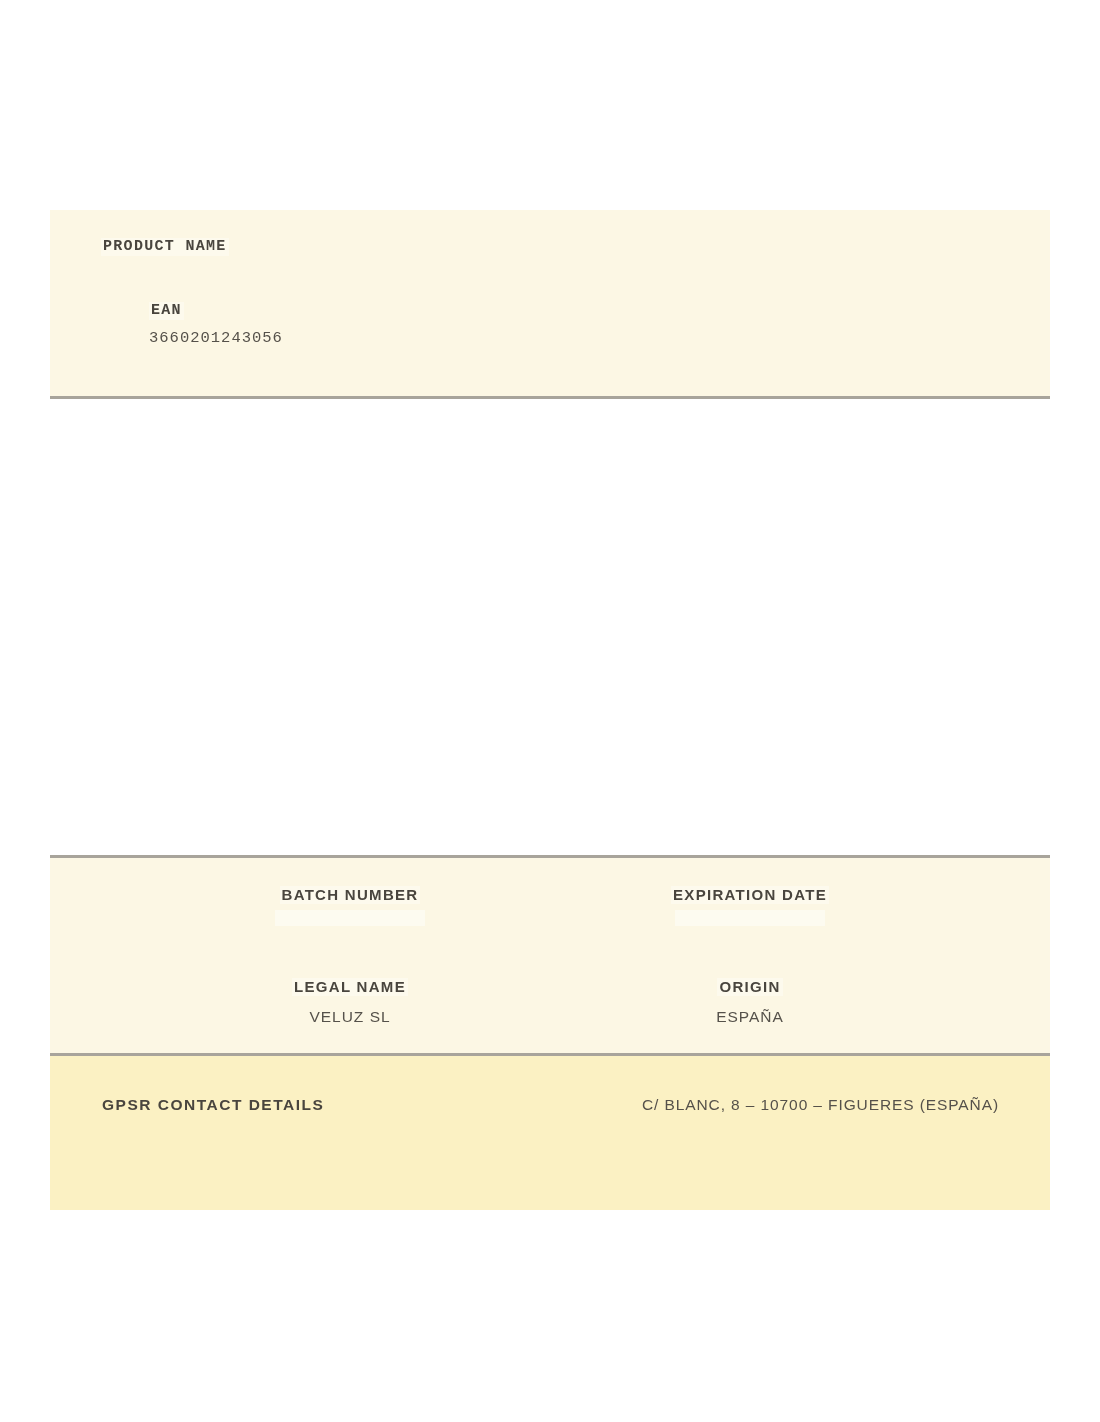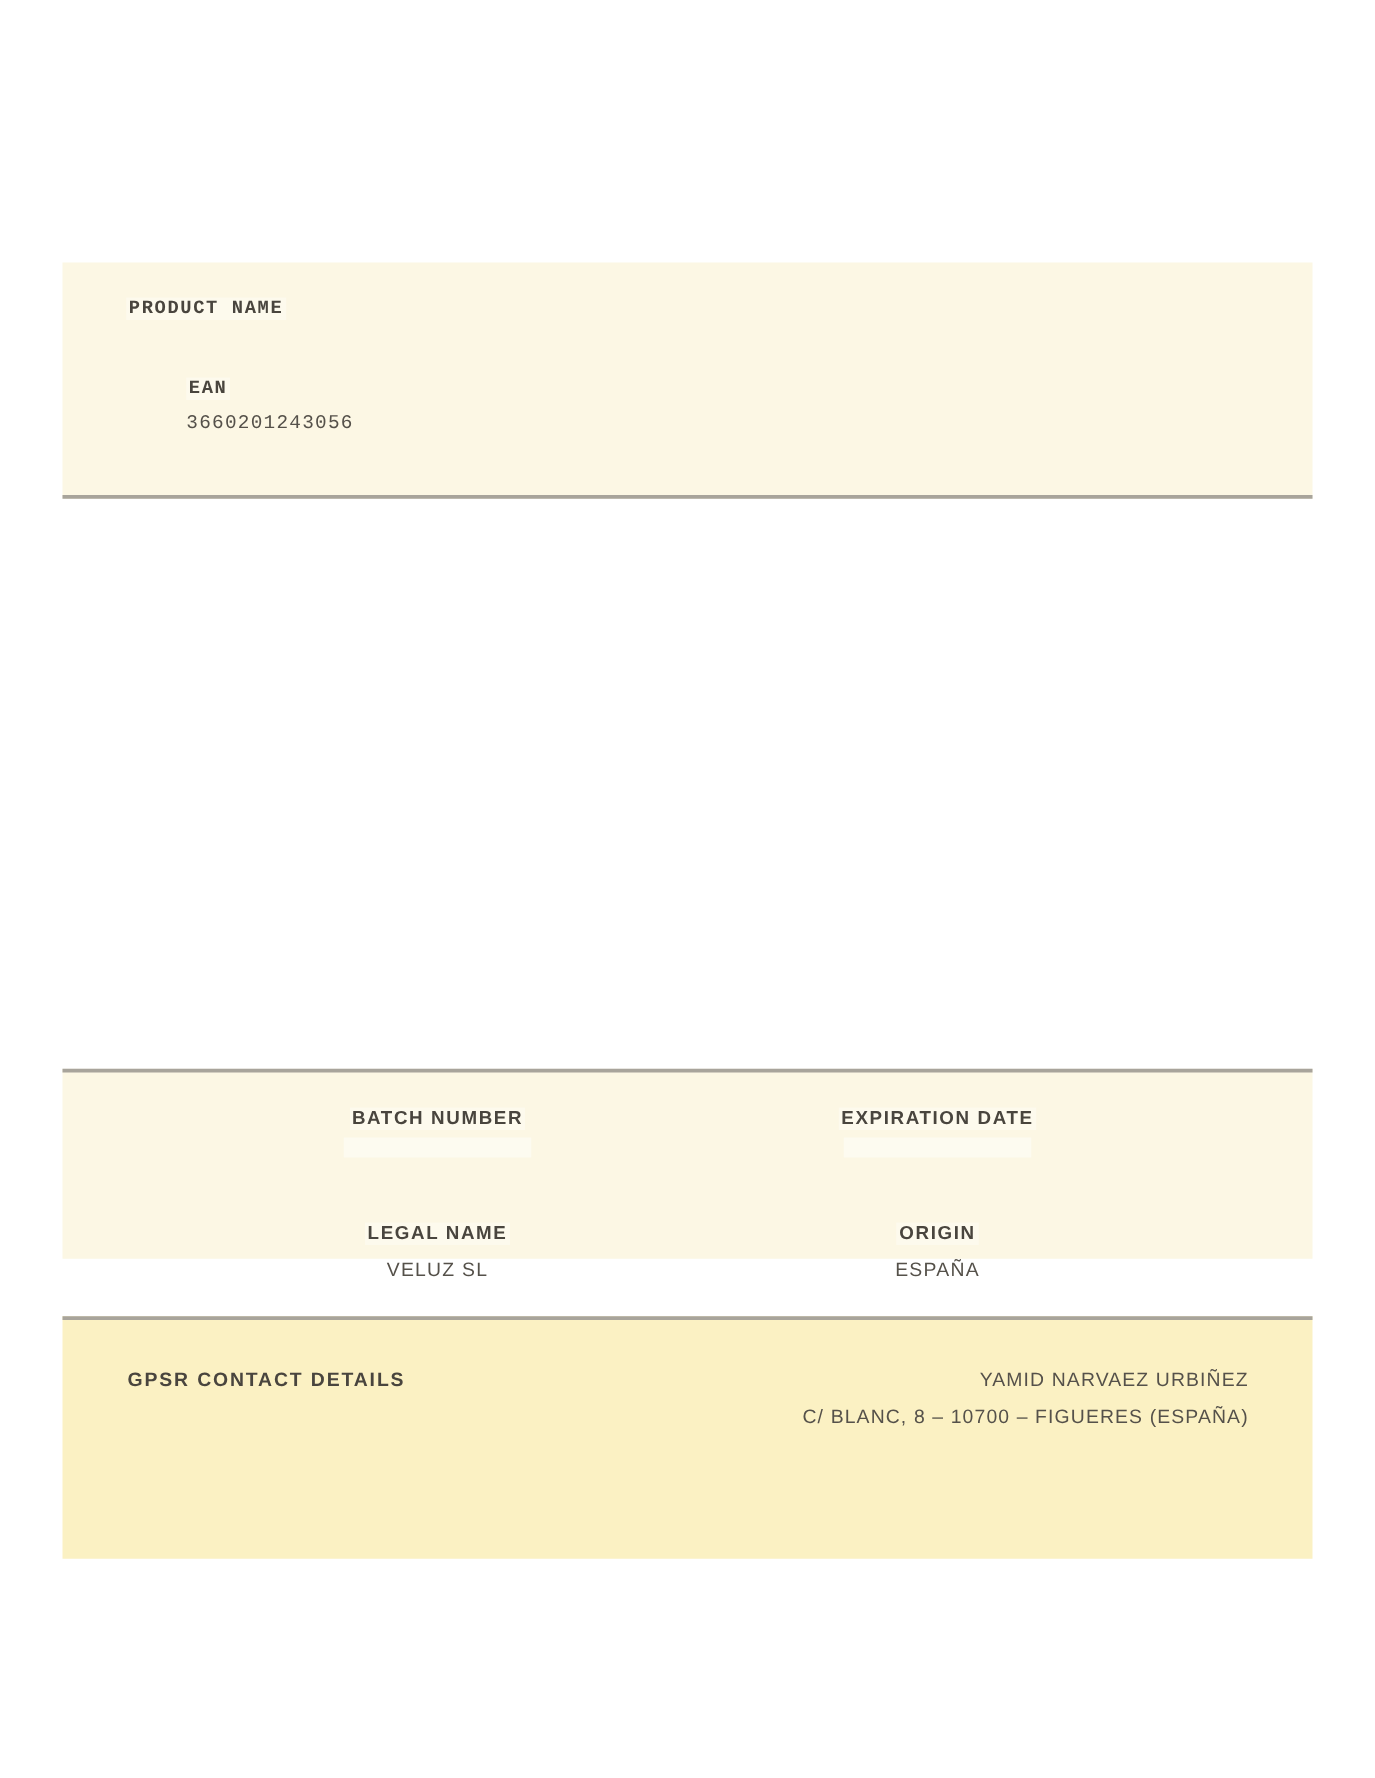--- a/index.html
+++ b/index.html
@@ -40,21 +40,21 @@
     letter-spacing: 1.0px;
     color: #55514A;
     line-height: 17px;
     margin-top: 10px;
   }
   .product-group-2 { margin-top: 45px; margin-left: 48px; }
 
   
   .sec-batch {
     top: 855px;
-    height: 152px;
+    height: 198px;
     background: #FCF7E4;
     border-top: 3px solid #A8A49B;
     padding: 28px 100px 0 100px;
   }
   .grid-row {
     display: grid;
     grid-template-columns: 1fr 1fr;
     text-align: center;
   }
   .grid-row-2 { margin-top: 52px; }
@@ -69,21 +69,21 @@
     font-size: 15.5px;
     letter-spacing: 1.0px;
     color: #55514A;
     line-height: 17px;
     margin-top: 12px;
   }
 
   
   .sec-gpsr {
     top: 1053px;
-    height: 194px;
+    height: 157px;
     background: #FBF1C3;
     border-top: 3px solid #A8A49B;
     padding: 40px 51px 0 52px;
     display: flex;
     justify-content: space-between;
     align-items: flex-start;
   }
   .gpsr-label {
     font-size: 15.5px;
     font-weight: bold;
@@ -132,16 +132,15 @@
     <div>
       <span class="field-label">ORIGIN</span>
       <div class="centered-value">ESPAÑA</div>
     </div>
   </div>
 </div>
 
 <div class="section sec-gpsr">
   <div class="gpsr-label">GPSR CONTACT DETAILS</div>
   <div class="gpsr-contact">
-    <div>YAMID NARVAEZ URBIÑEZ</div>
     <div>C/ BLANC, 8 – 10700 – FIGUERES (ESPAÑA)</div>
   </div>
 </div>
 
 </body></html>

